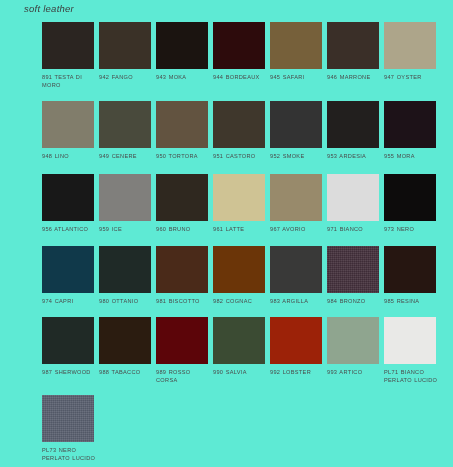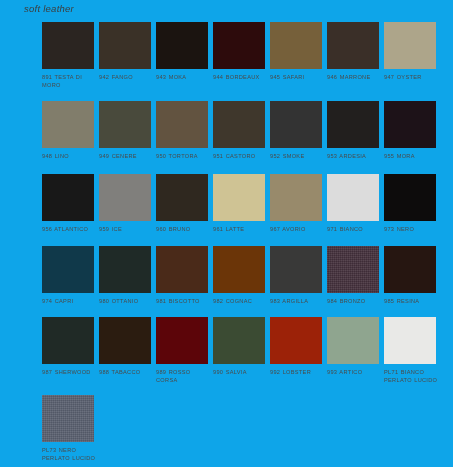--- a/index.html
+++ b/index.html
@@ -13,21 +13,21 @@
     height: 467px;
     font-family: "Liberation Sans", sans-serif;
     color: #3a3a3a;
     overflow: hidden;
   }
   #chart-page {
     position: relative;
     width: 453px;
     height: 467px;
     box-sizing: border-box;
-    background: #0ea5e9;
+    background: #5eead4;
   }
   #chart-title {
     position: absolute;
     left: 24px;
     top: 3px;
     font-size: 9.5px;
     font-style: italic;
     letter-spacing: 0.25px;
     color: #3d3d3d;
     white-space: nowrap;

